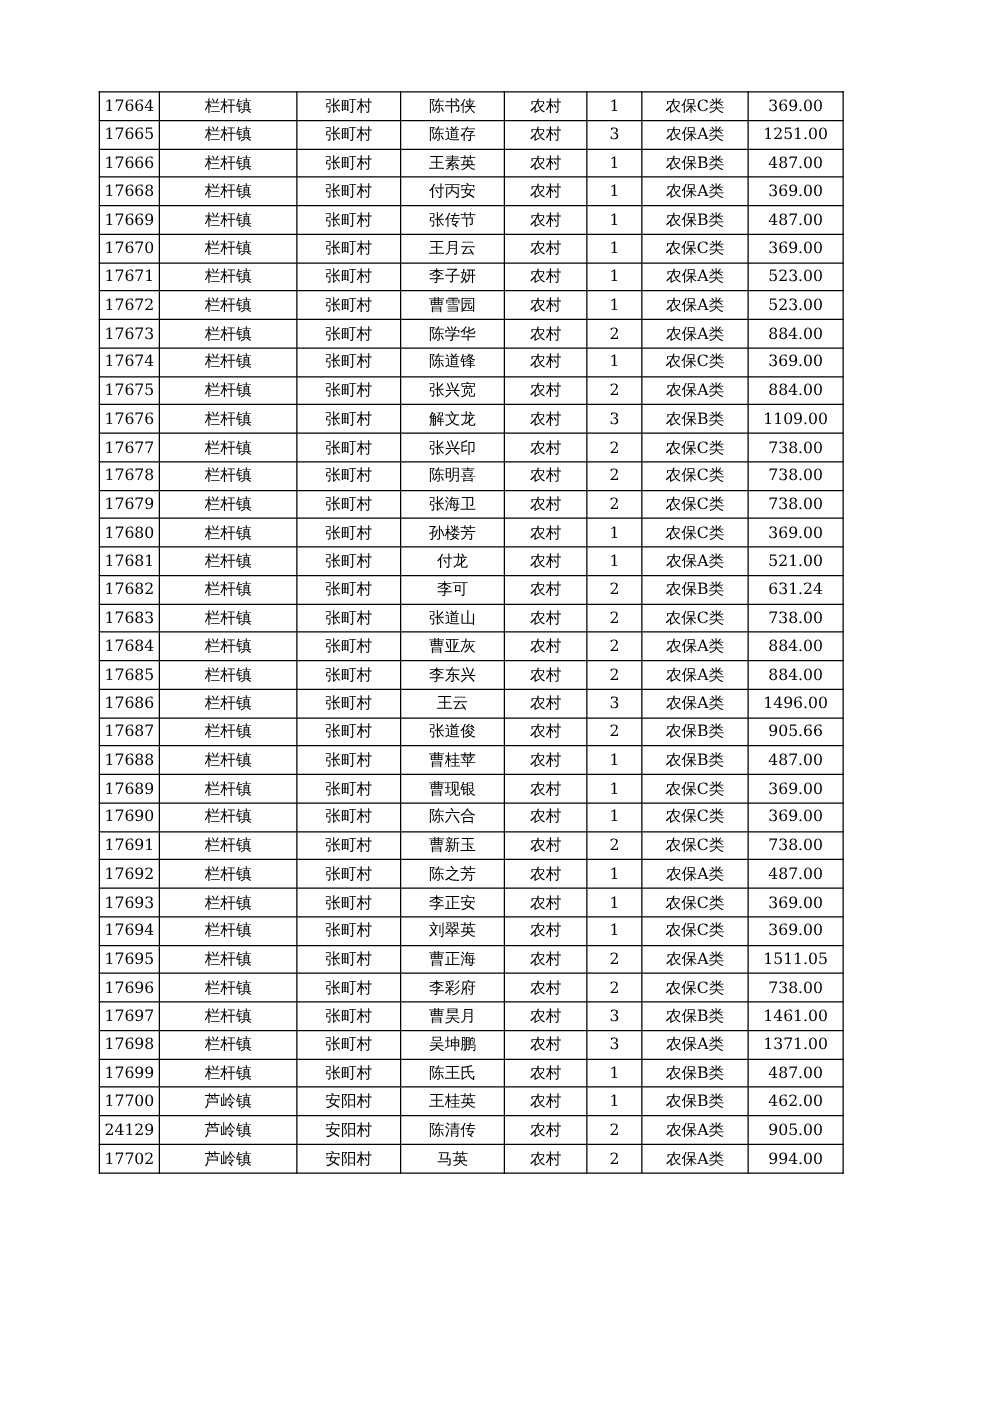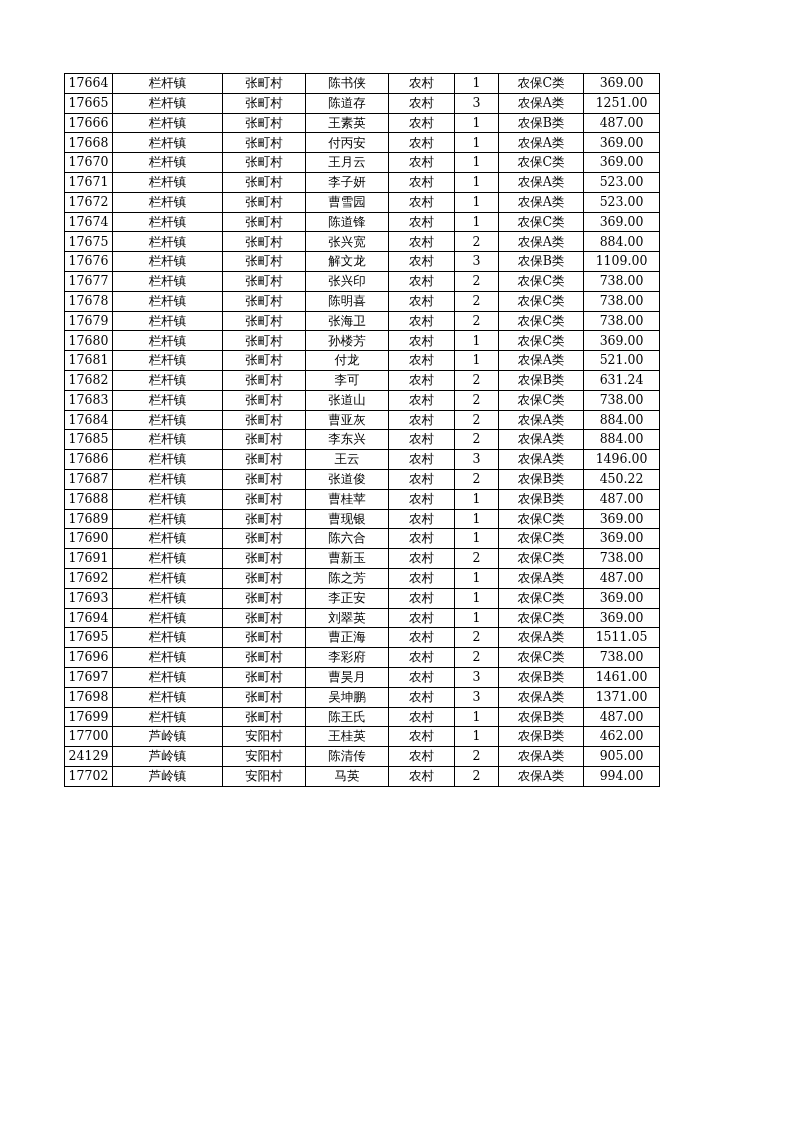--- a/index.html
+++ b/index.html
@@ -17,24 +17,24 @@
   .sheet {
     position: absolute;
     left: 0;
     top: 0;
     width: 793px;
     height: 1122px;
     background: #ffffff;
   }
   table.roster {
     position: absolute;
-    left: 64px;
+    left: 79px;
     top: 73px;
     width: 595px;
-    height: 714px;
+    height: 866px;
     border-collapse: collapse;
     table-layout: fixed;
     padding-left: 14px;
   }
   table.roster td {
     border: 1px solid #000000;
     text-align: center;
     vertical-align: middle;
     font-size: 12.5px;
     line-height: 1;
@@ -103,20 +103,30 @@
           <td>17668</td>
           <td>栏杆镇</td>
           <td>张町村</td>
           <td>付丙安</td>
           <td>农村</td>
           <td>1</td>
           <td>农保A类</td>
           <td>369.00</td>
         </tr>
         <tr>
+          <td>17669</td>
+          <td>栏杆镇</td>
+          <td>张町村</td>
+          <td>张传节</td>
+          <td>农村</td>
+          <td>1</td>
+          <td>农保B类</td>
+          <td>487.00</td>
+        </tr>
+        <tr>
           <td>17670</td>
           <td>栏杆镇</td>
           <td>张町村</td>
           <td>王月云</td>
           <td>农村</td>
           <td>1</td>
           <td>农保C类</td>
           <td>369.00</td>
         </tr>
         <tr>
@@ -133,20 +143,30 @@
           <td>17672</td>
           <td>栏杆镇</td>
           <td>张町村</td>
           <td>曹雪园</td>
           <td>农村</td>
           <td>1</td>
           <td>农保A类</td>
           <td>523.00</td>
         </tr>
         <tr>
+          <td>17673</td>
+          <td>栏杆镇</td>
+          <td>张町村</td>
+          <td>陈学华</td>
+          <td>农村</td>
+          <td>2</td>
+          <td>农保A类</td>
+          <td>884.00</td>
+        </tr>
+        <tr>
           <td>17674</td>
           <td>栏杆镇</td>
           <td>张町村</td>
           <td>陈道锋</td>
           <td>农村</td>
           <td>1</td>
           <td>农保C类</td>
           <td>369.00</td>
         </tr>
         <tr>
@@ -270,21 +290,21 @@
           <td>1496.00</td>
         </tr>
         <tr>
           <td>17687</td>
           <td>栏杆镇</td>
           <td>张町村</td>
           <td>张道俊</td>
           <td>农村</td>
           <td>2</td>
           <td>农保B类</td>
-          <td>450.22</td>
+          <td>905.66</td>
         </tr>
         <tr>
           <td>17688</td>
           <td>栏杆镇</td>
           <td>张町村</td>
           <td>曹桂苹</td>
           <td>农村</td>
           <td>1</td>
           <td>农保B类</td>
           <td>487.00</td>

